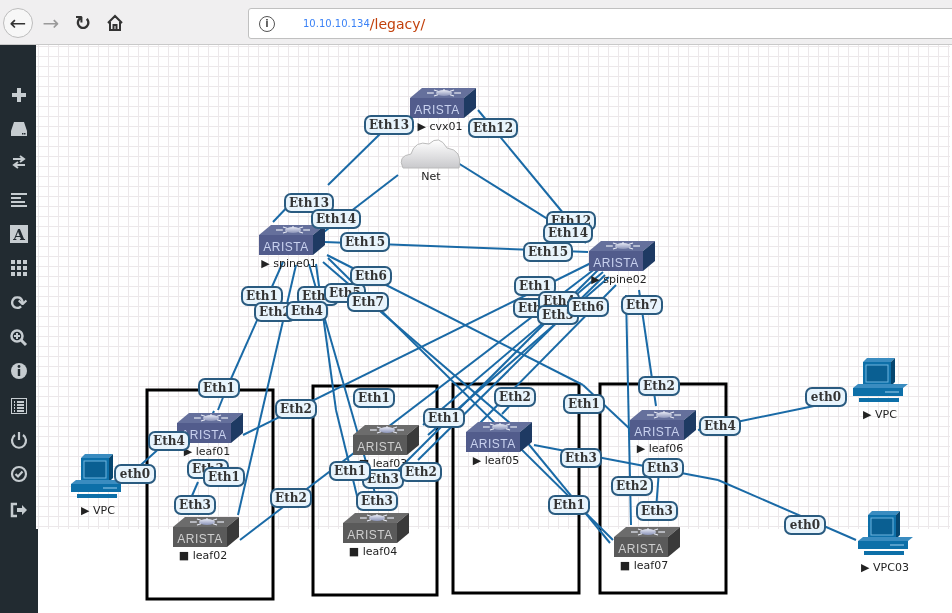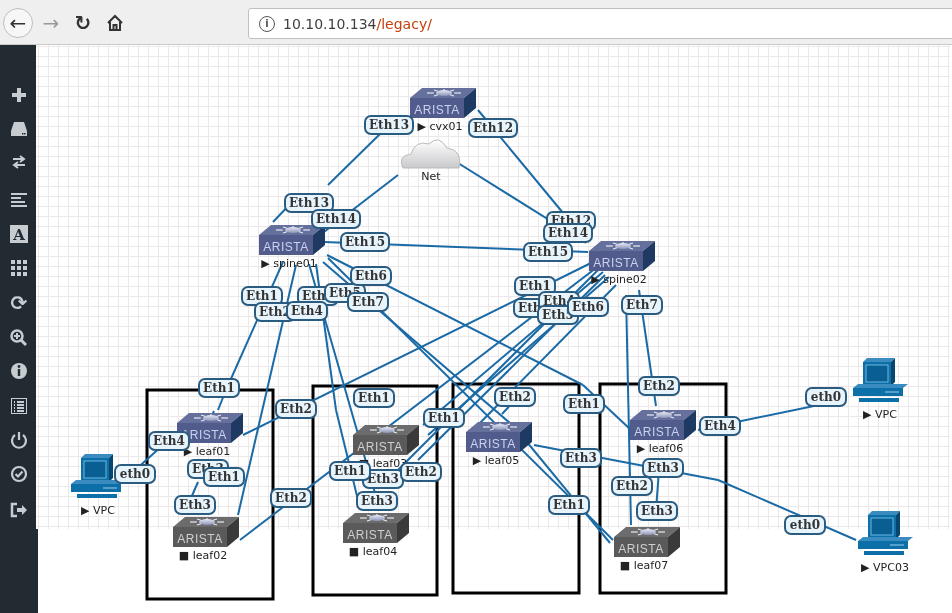--- a/index.html
+++ b/index.html
@@ -5,21 +5,21 @@
   html,body{margin:0;padding:0;}
   body{width:952px;height:613px;overflow:hidden;position:relative;font-family:"DejaVu Sans",sans-serif;background:#fff;}
   .toolbar{position:absolute;left:0;top:0;width:952px;height:44px;background:#f0eff0;border-bottom:1px solid #c9c9c9;}
   .nav-btn{position:absolute;top:8px;width:30px;height:30px;display:flex;align-items:center;justify-content:center;color:#333;font-size:20px;}
   .nav-back{left:3px;border:1px solid #bdbdbd;border-radius:50%;background:#f7f7f7;width:28px;height:28px;top:8px;}
   .nav-fwd{left:36px;color:#9a9a9a;}
   .nav-reload{left:68px;}
   .nav-home{left:100px;}
   .urlbar{position:absolute;left:248px;top:8px;width:710px;height:29px;border:1px solid #c0c0c0;border-radius:3px;background:#fff;display:flex;align-items:center;}
   .urlbar .info{width:14px;height:14px;border:1.5px solid #555;border-radius:50%;margin-left:10px;font-size:10px;display:flex;align-items:center;justify-content:center;color:#555;font-weight:bold;}
-  .url-host{margin-left:8px;font-size:14px;color:#404040;}
+  .url-host{margin-left:28px;font-size:10px;color:#3b82f6;}
   .url-path{font-size:14px;color:#c2410c;}
   .sidebar{position:absolute;left:0;top:45px;width:38px;height:568px;background:#222b31;}
   .sb-icon{position:absolute;left:6px;width:26px;height:26px;display:flex;align-items:center;justify-content:center;color:#c6ccd0;}
   .canvas{position:absolute;left:36px;top:45px;width:914px;height:484px;
     background-color:#fff;
     background-image:linear-gradient(#ece8ea 1px,transparent 1px),linear-gradient(90deg,#ece8ea 1px,transparent 1px);
     background-size:10px 10px;background-position:2px 1px;}
   svg.topo{position:absolute;left:0;top:0;}
   .link{stroke:#1a6aa6;stroke-width:2;fill:none;}
   .lbl rect{fill:#e8f4fc;stroke:#2a5b80;stroke-width:2;}

